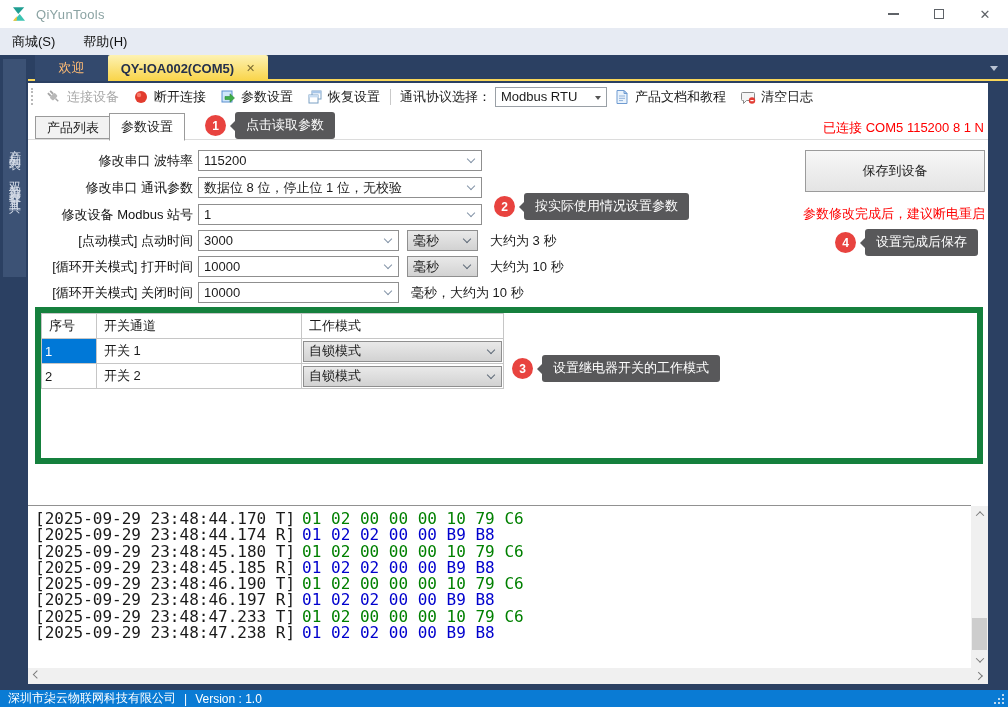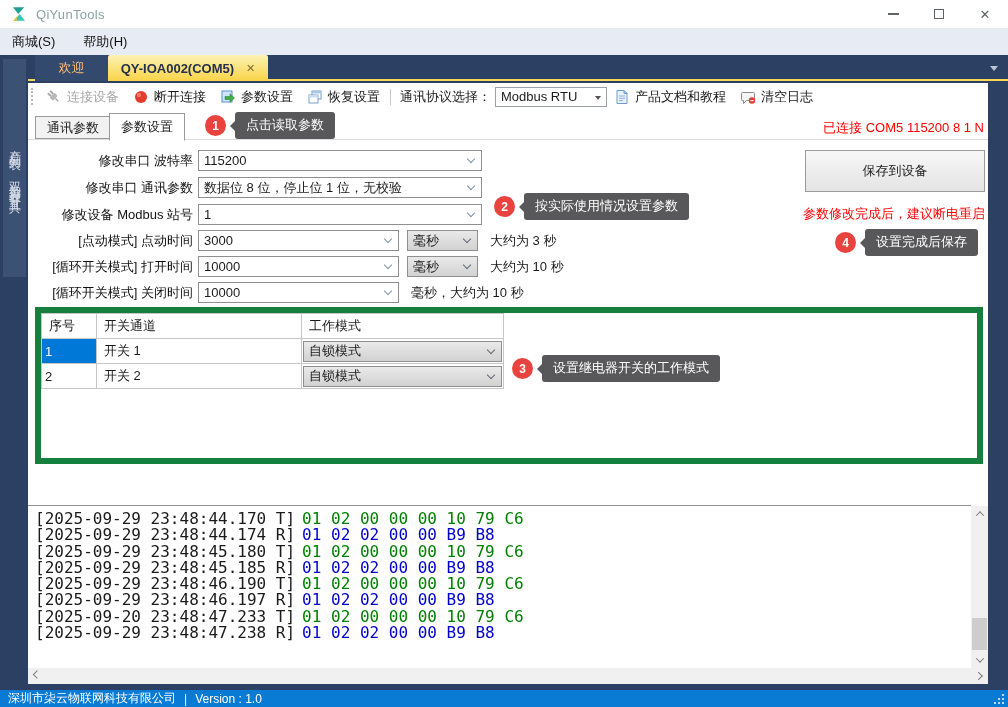--- a/index.html
+++ b/index.html
@@ -226,21 +226,21 @@
               <path d="M2.5 3.5 h11 a1 1 0 0 1 1 1 v6 a1 1 0 0 1 -1 1 h-7 l-3 3 v-3 h-1 a1 1 0 0 1 -1 -1 v-6 a1 1 0 0 1 1 -1 z" fill="#f5f5f5" stroke="#8a8a8a"></path>
               <circle cx="12" cy="11.5" r="3.2" fill="#e23c33"></circle>
                 <rect x="10.4" y="11" width="3.2" height="1.2" fill="#fff"></rect>
             </svg>
           </span>
           <span>清空日志</span>
         </div>
       </div>
 
       <div class="subtabs">
-        <div class="subtab t1">通讯参数</div>
+        <div class="subtab t1">产品列表</div>
         <div class="subtab active">参数设置</div>
         <span class="conn-status">已连接 COM5 115200 8 1 N</span>
       </div>
 
       <div class="anno" style="left:177px; top:29px;">
         <span class="badge">1</span>
         <span class="tip">点击读取参数</span>
       </div>
 
       <div class="frow" style="top:67px;">
@@ -354,21 +354,21 @@
         <span class="tip">设置继电器开关的工作模式</span>
       </div>
 
       <div class="log">
         <div class="log-line"><span class="ts">[2025-09-29 23:48:44.170 T]</span><span class="hex tx">01 02 00 00 00 10 79 C6</span></div>
         <div class="log-line"><span class="ts">[2025-09-29 23:48:44.174 R]</span><span class="hex rx">01 02 02 00 00 B9 B8</span></div>
         <div class="log-line"><span class="ts">[2025-09-29 23:48:45.180 T]</span><span class="hex tx">01 02 00 00 00 10 79 C6</span></div>
         <div class="log-line"><span class="ts">[2025-09-29 23:48:45.185 R]</span><span class="hex rx">01 02 02 00 00 B9 B8</span></div>
         <div class="log-line"><span class="ts">[2025-09-29 23:48:46.190 T]</span><span class="hex tx">01 02 00 00 00 10 79 C6</span></div>
         <div class="log-line"><span class="ts">[2025-09-29 23:48:46.197 R]</span><span class="hex rx">01 02 02 00 00 B9 B8</span></div>
-        <div class="log-line"><span class="ts">[2025-09-20 23:48:47.233 T]</span><span class="hex tx">01 02 00 00 00 10 79 C6</span></div>
+        <div class="log-line"><span class="ts">[2025-09-29 23:48:47.233 T]</span><span class="hex tx">01 02 00 00 00 10 79 C6</span></div>
         <div class="log-line"><span class="ts">[2025-09-29 23:48:47.238 R]</span><span class="hex rx">01 02 02 00 00 B9 B8</span></div>
       </div>
 
       <div class="vscroll">
         <span class="sarrow sa-up">
             <i></i>
           </span>
         <span class="vthumb"></span>
         <span class="sarrow sa-dn">
             <i></i>

